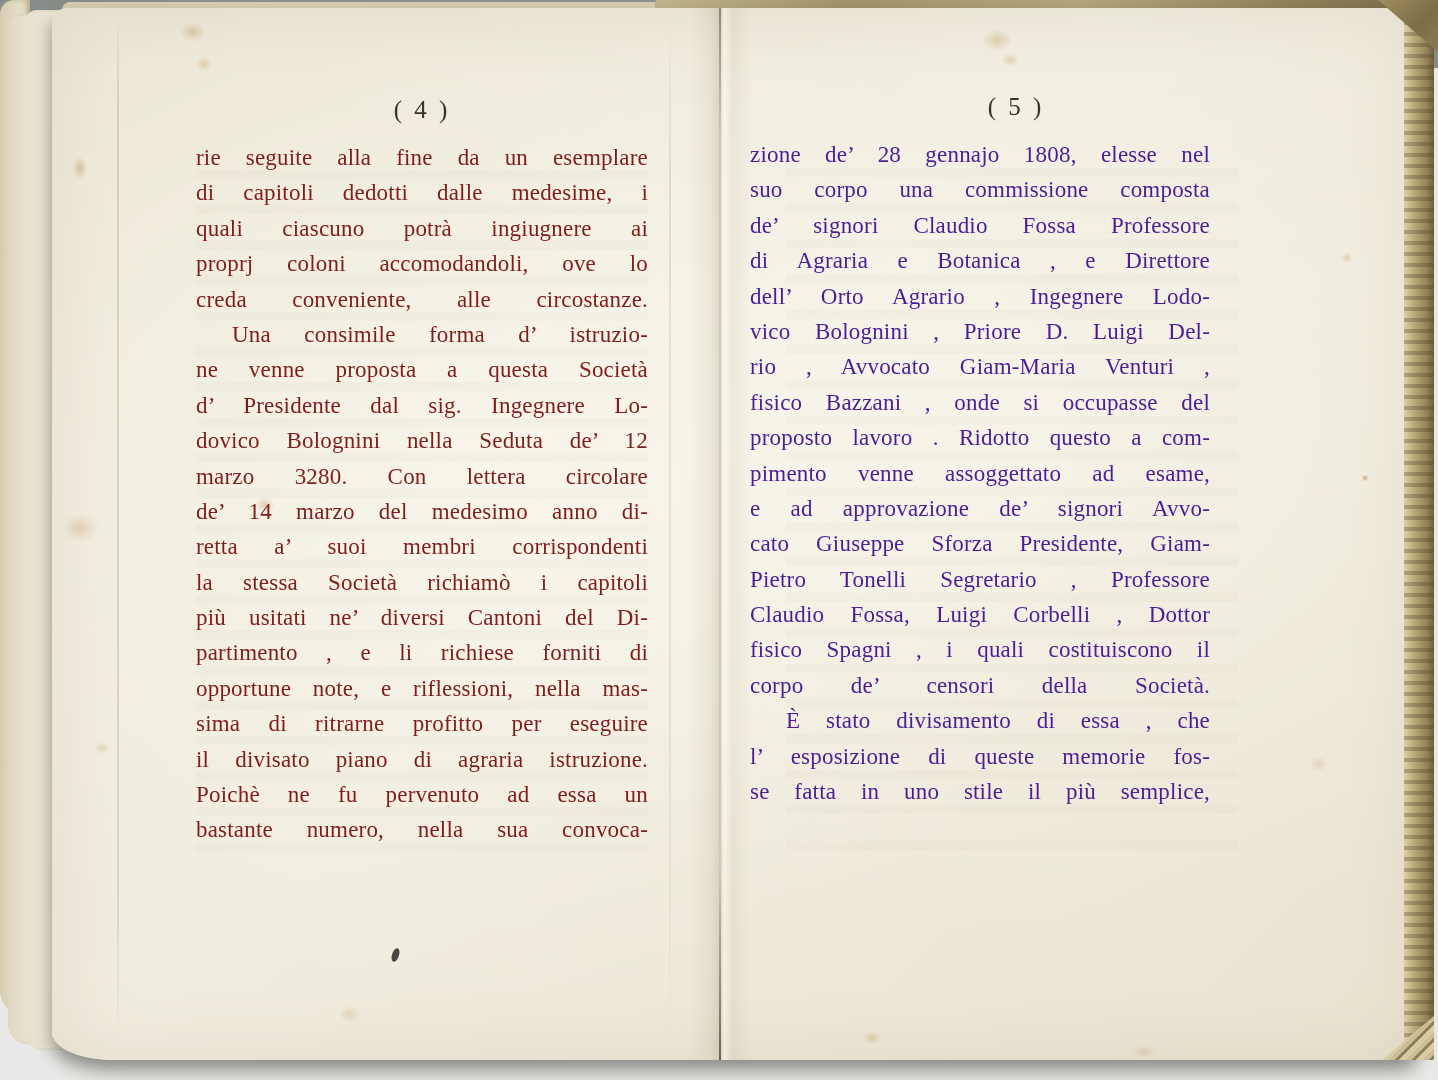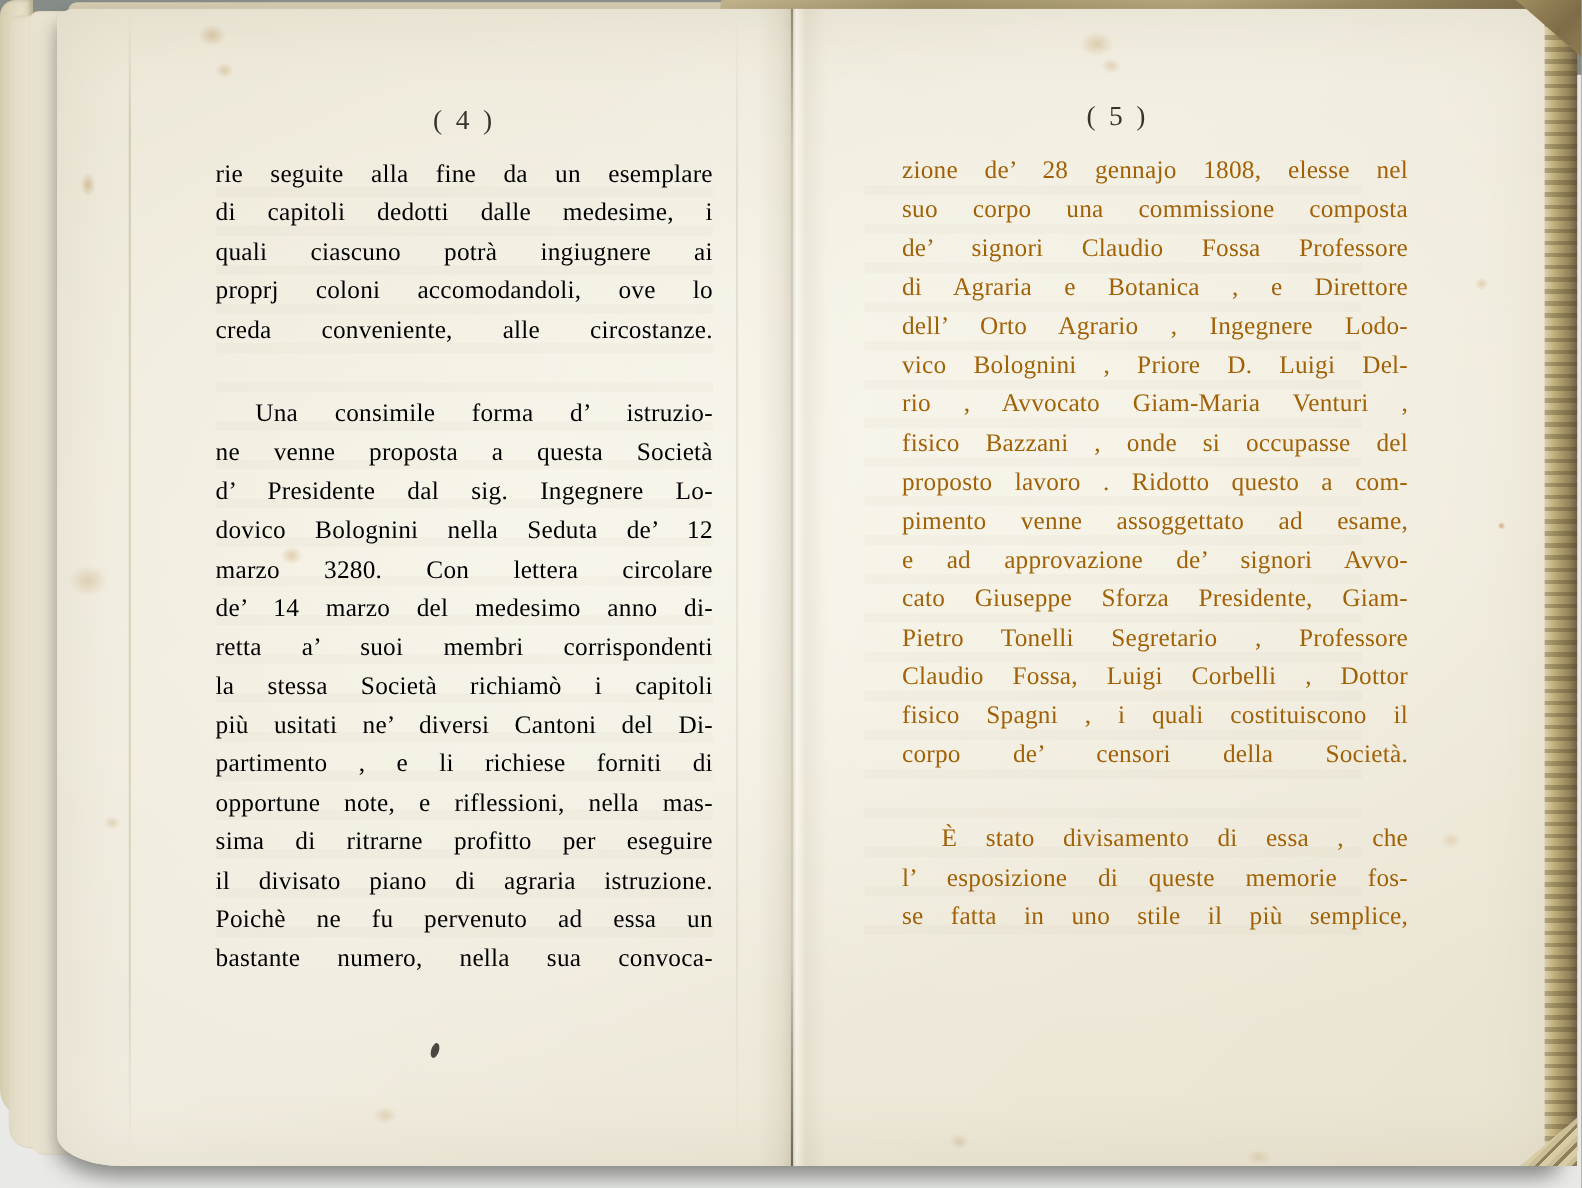--- a/index.html
+++ b/index.html
@@ -77,21 +77,21 @@
   
   .ghost{position:absolute;width:452px;height:712px;opacity:.55;
     background:repeating-linear-gradient(180deg, rgba(0,0,0,0) 0 20px,
       rgba(145,135,108,.07) 20px 29px, rgba(0,0,0,0) 29px 35.4px);}
   
   .page-num{position:absolute;font-size:25px;color:#37342c;text-align:center;
     letter-spacing:3px;}
   .textblock{position:absolute;font-size:23px;color:#34312a;line-height:35.4px;
     letter-spacing:.2px;}
   .line{text-align:justify;text-align-last:justify;height:35.4px;overflow:visible;white-space:nowrap0;}
-  .line.indent{text-indent:36px;margin-top:41px;}
+  .line.indent{text-indent:36px;}
   .it{}
   .ink-mark{position:absolute;left:392px;top:948px;width:7px;height:14px;
     background:#2c2a24;border-radius:50%;transform:rotate(18deg);opacity:.85;}
 </style>
 </head>
 <body>
 
 <div class="scene">
   <div class="bed-bottom"></div>
   <div class="stack s1"></div>
@@ -106,21 +106,21 @@
   <div class="crease c2"></div>
   <div class="deckle"></div>
   <div class="corner-tr"></div>
   <div class="corner-br"></div>
 
   <div class="ghost" style="left:196px;top:150px;"></div>
   <div class="ghost" style="left:786px;top:148px;"></div>
 
   <section>
     <div class="page-num" style="left:196px;top:96px;width:452px;">( 4 )</div>
-    <div class="textblock" style="left: 196px; top: 140px; width: 452px; color: #000000;">
+    <div class="textblock" style="left: 196px; top: 140px; width: 452px; color: #7f1d1d;">
         <div class="line"><span>rie seguite alla fine da un esemplare</span></div>
         <div class="line"><span>di </span><span class="it">capitoli</span><span> dedotti dalle medesime, i</span></div>
         <div class="line"><span>quali ciascuno potrà ingiugnere ai</span></div>
         <div class="line"><span>proprj coloni accomodandoli, ove lo</span></div>
         <div class="line"><span>creda conveniente, alle circostanze.</span></div>
         <div class="line indent"><span>Una consimile forma d’ istruzio-</span></div>
         <div class="line"><span>ne venne proposta a questa Società</span></div>
         <div class="line"><span>d’ Presidente dal sig. Ingegnere Lo-</span></div>
         <div class="line"><span>dovico Bolognini nella Seduta de’ 12</span></div>
         <div class="line"><span>marzo 3280. Con lettera circolare</span></div>
@@ -133,21 +133,21 @@
         <div class="line"><span>sima di ritrarne profitto per eseguire</span></div>
         <div class="line"><span>il divisato piano di agraria istruzione.</span></div>
         <div class="line"><span>Poichè ne fu pervenuto ad essa un</span></div>
         <div class="line"><span>bastante numero, nella sua convoca-</span></div>
       </div>
     <div class="ink-mark"></div>
   </section>
 
   <section>
     <div class="page-num" style="left:786px;top:93px;width:460px;">( 5 )</div>
-    <div class="textblock" style="left: 820px; top: 137px; width: 460px; color: #a16207;">
+    <div class="textblock" style="left: 750px; top: 137px; width: 460px; color: #4c1d95;">
         <div class="line"><span>zione de’ 28 gennajo 1808, elesse nel</span></div>
         <div class="line"><span>suo corpo una commissione composta</span></div>
         <div class="line"><span>de’ signori Claudio Fossa Professore</span></div>
         <div class="line"><span>di Agraria e Botanica , e Direttore</span></div>
         <div class="line"><span>dell’ Orto Agrario , Ingegnere Lodo-</span></div>
         <div class="line"><span>vico Bolognini , Priore D. Luigi Del-</span></div>
         <div class="line"><span>rio , Avvocato Giam-Maria Venturi ,</span></div>
         <div class="line"><span>fisico Bazzani , onde si occupasse del</span></div>
         <div class="line"><span>proposto lavoro . Ridotto questo a com-</span></div>
         <div class="line"><span>pimento venne assoggettato ad esame,</span></div>

